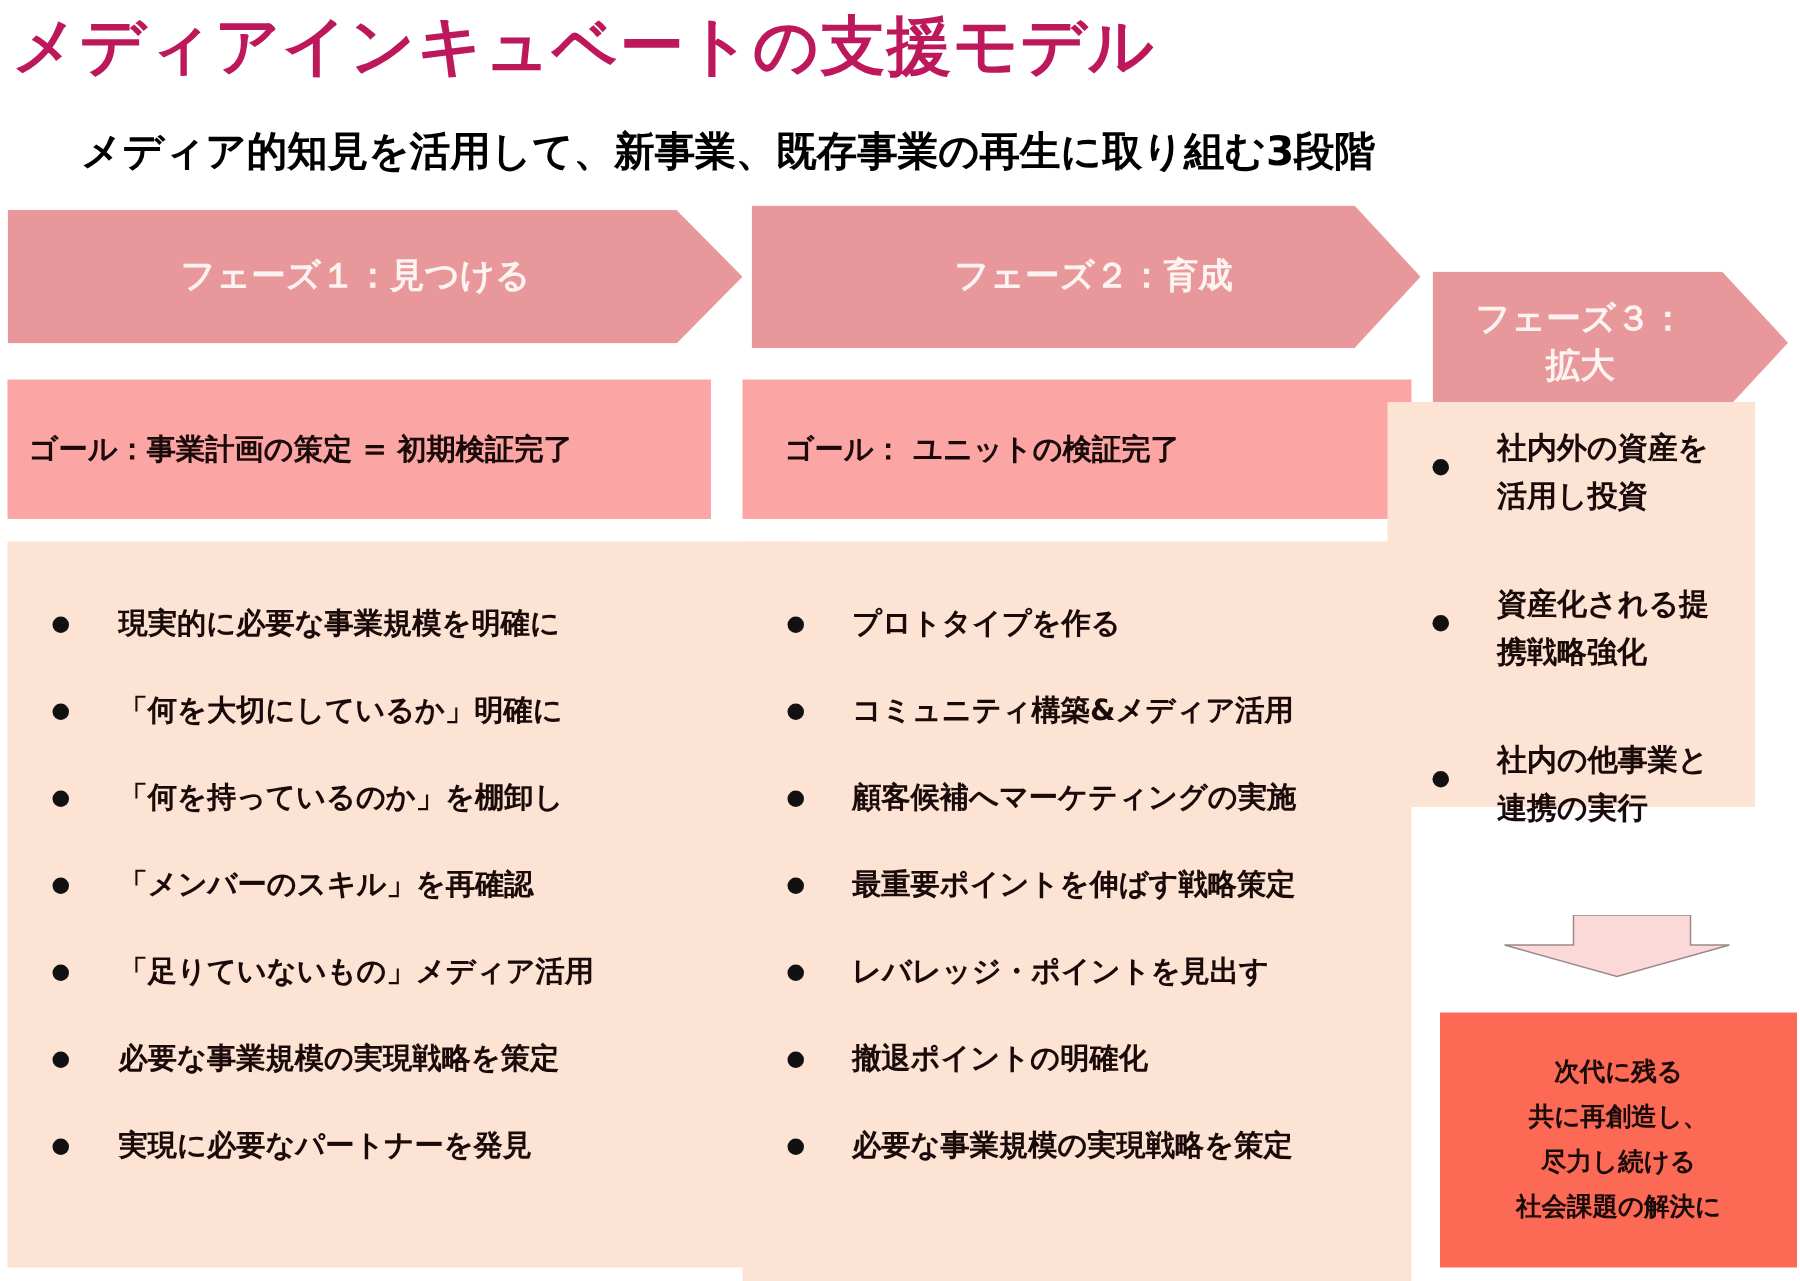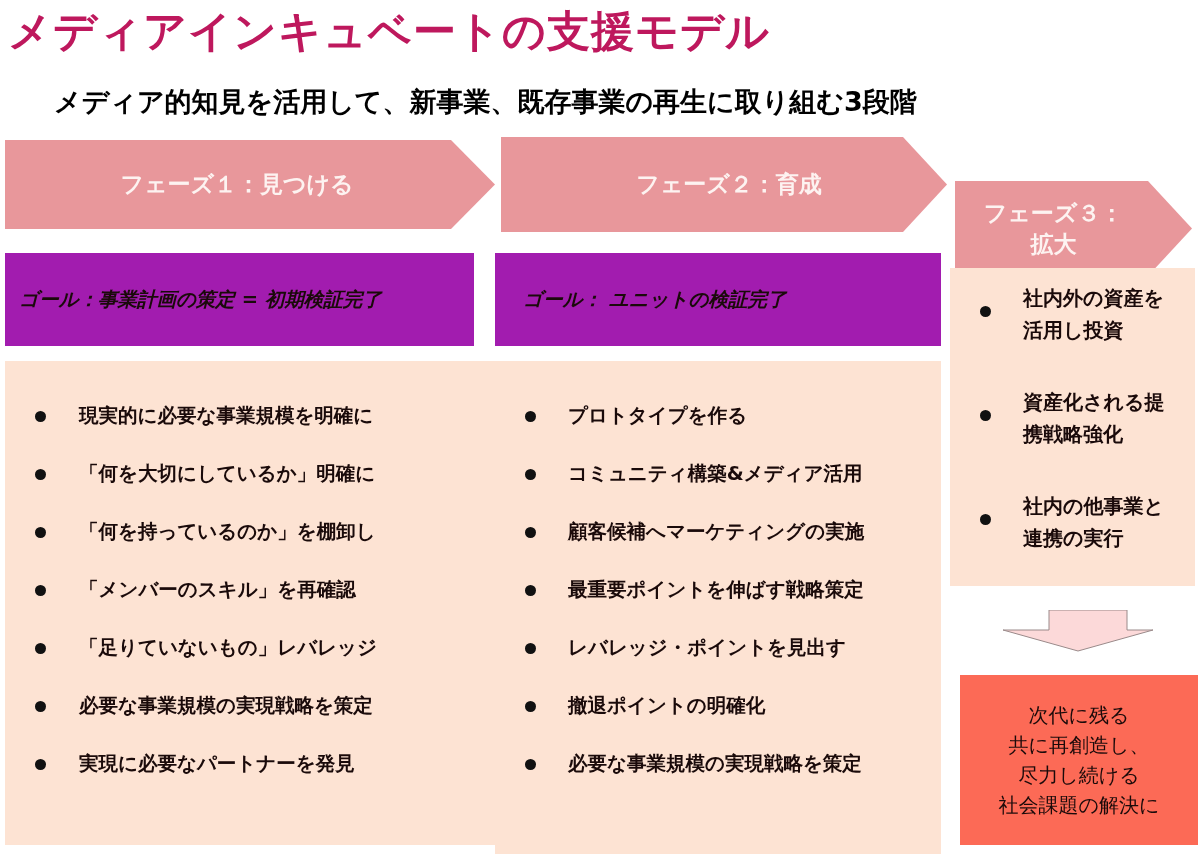--- a/index.html
+++ b/index.html
@@ -27,35 +27,35 @@
       display: flex; align-items: center; justify-content: center;
       font-size: 23px; font-weight: bold; text-align: center; line-height: 31px;
       clip-path: polygon(0 0, calc(100% - 44px) 0, 100% 50%, calc(100% - 44px) 100%, 0 100%);
     }
     .phase-arrow span { display: block; }
     #phase1 { left: 5px; top: 140px; width: 490px; height: 89px; padding-right: 26px; box-sizing: border-box; }
     #phase2 { left: 501px; top: 137px; width: 446px; height: 95px; padding-right: 26px; box-sizing: border-box; padding-left: 36px; }
     #phase3 { left: 955px; top: 137px; width: 237px; height: 95px; padding-right: 40px; box-sizing: border-box; clip-path: polygon(0 0, calc(100% - 44px) 0, 100% 50%, calc(100% - 44px) 100%, 0 100%); margin-top: 44px; }
 
     .goal-box {
-      position: absolute; background: #a21caf;
+      position: absolute; background: #fca5a5;
       display: flex; align-items: center;
       font-size: 19.5px; font-weight: bold; color: #1a0a0a;
-      box-sizing: border-box; white-space: nowrap; font-style: italic;
+      box-sizing: border-box; white-space: nowrap;
     }
     #goal1 { left: 5px; top: 253px; width: 469px; height: 93px; padding-left: 14px; }
     #goal2 { left: 495px; top: 253px; width: 446px; height: 93px; padding-left: 28px; }
 
     .list-box {
       position: absolute; background: #fde3d3;
       box-sizing: border-box;
     }
     #list1 { left: 5px; top: 361px; width: 532px; height: 484px; }
     #list2 { left: 495px; top: 361px; width: 446px; height: 523px; }
-    #list3 { left: 950px; top: 268px; width: 245px; height: 318px; }
+    #list3 { left: 925px; top: 268px; width: 245px; height: 270px; }
 
     .bullets { list-style: none; margin: 0; padding: 0; position: absolute; left: 0; top: 0; width: 100%; }
     .bullets li {
       position: absolute; left: 0; width: 100%;
       font-size: 19.5px; font-weight: bold; color: #1a0a0a;
       white-space: nowrap; height: 30px; line-height: 30px;
     }
     .bullets li .dot {
       position: absolute; left: 30px; top: 10px; width: 11px; height: 11px; border-radius: 50%; background: #111;
     }
@@ -67,21 +67,21 @@
     }
     #list3 .bullets li .dot { left: 30px; top: 24px; }
     #list3 .bullets li .txt { position: absolute; left: 73px; width: 160px; display: block; font-size: 20px; }
 
     .down-arrow { position: absolute; left: 1000px; top: 610px; width: 156px; height: 42px; }
 
     .result-box {
       position: absolute; left: 960px; top: 675px; width: 238px; height: 170px;
       background: #fc6a56;
       display: flex; align-items: center; justify-content: center; text-align: center;
-      font-size: 20px; font-weight: normal; color: #1a0a0a; line-height: 30px;
+      font-size: 17px; font-weight: bold; color: #1a0a0a; line-height: 30px;
       box-sizing: border-box;
     }
     .result-box .lines span { display: block; }
   </style>
 </head>
 <body>
 
 <div class="title">メディアインキュベートの支援モデル</div>
 <div class="subtitle">メディア的知見を活用して、新事業、既存事業の再生に取り組む3段階</div>
 
@@ -118,21 +118,21 @@
     <li style="top:156px">
         <span class="dot"></span>
         <span class="txt">「何を持っているのか」を棚卸し</span>
       </li>
     <li style="top:214px">
         <span class="dot"></span>
         <span class="txt">「メンバーのスキル」を再確認</span>
       </li>
     <li style="top:272px">
         <span class="dot"></span>
-        <span class="txt">「足りていないもの」レバレッジ</span>
+        <span class="txt">「足りていないもの」メディア活用</span>
       </li>
     <li style="top:330px">
         <span class="dot"></span>
         <span class="txt">必要な事業規模の実現戦略を策定</span>
       </li>
     <li style="top:388px">
         <span class="dot"></span>
         <span class="txt">実現に必要なパートナーを発見</span>
       </li>
   </ul>

